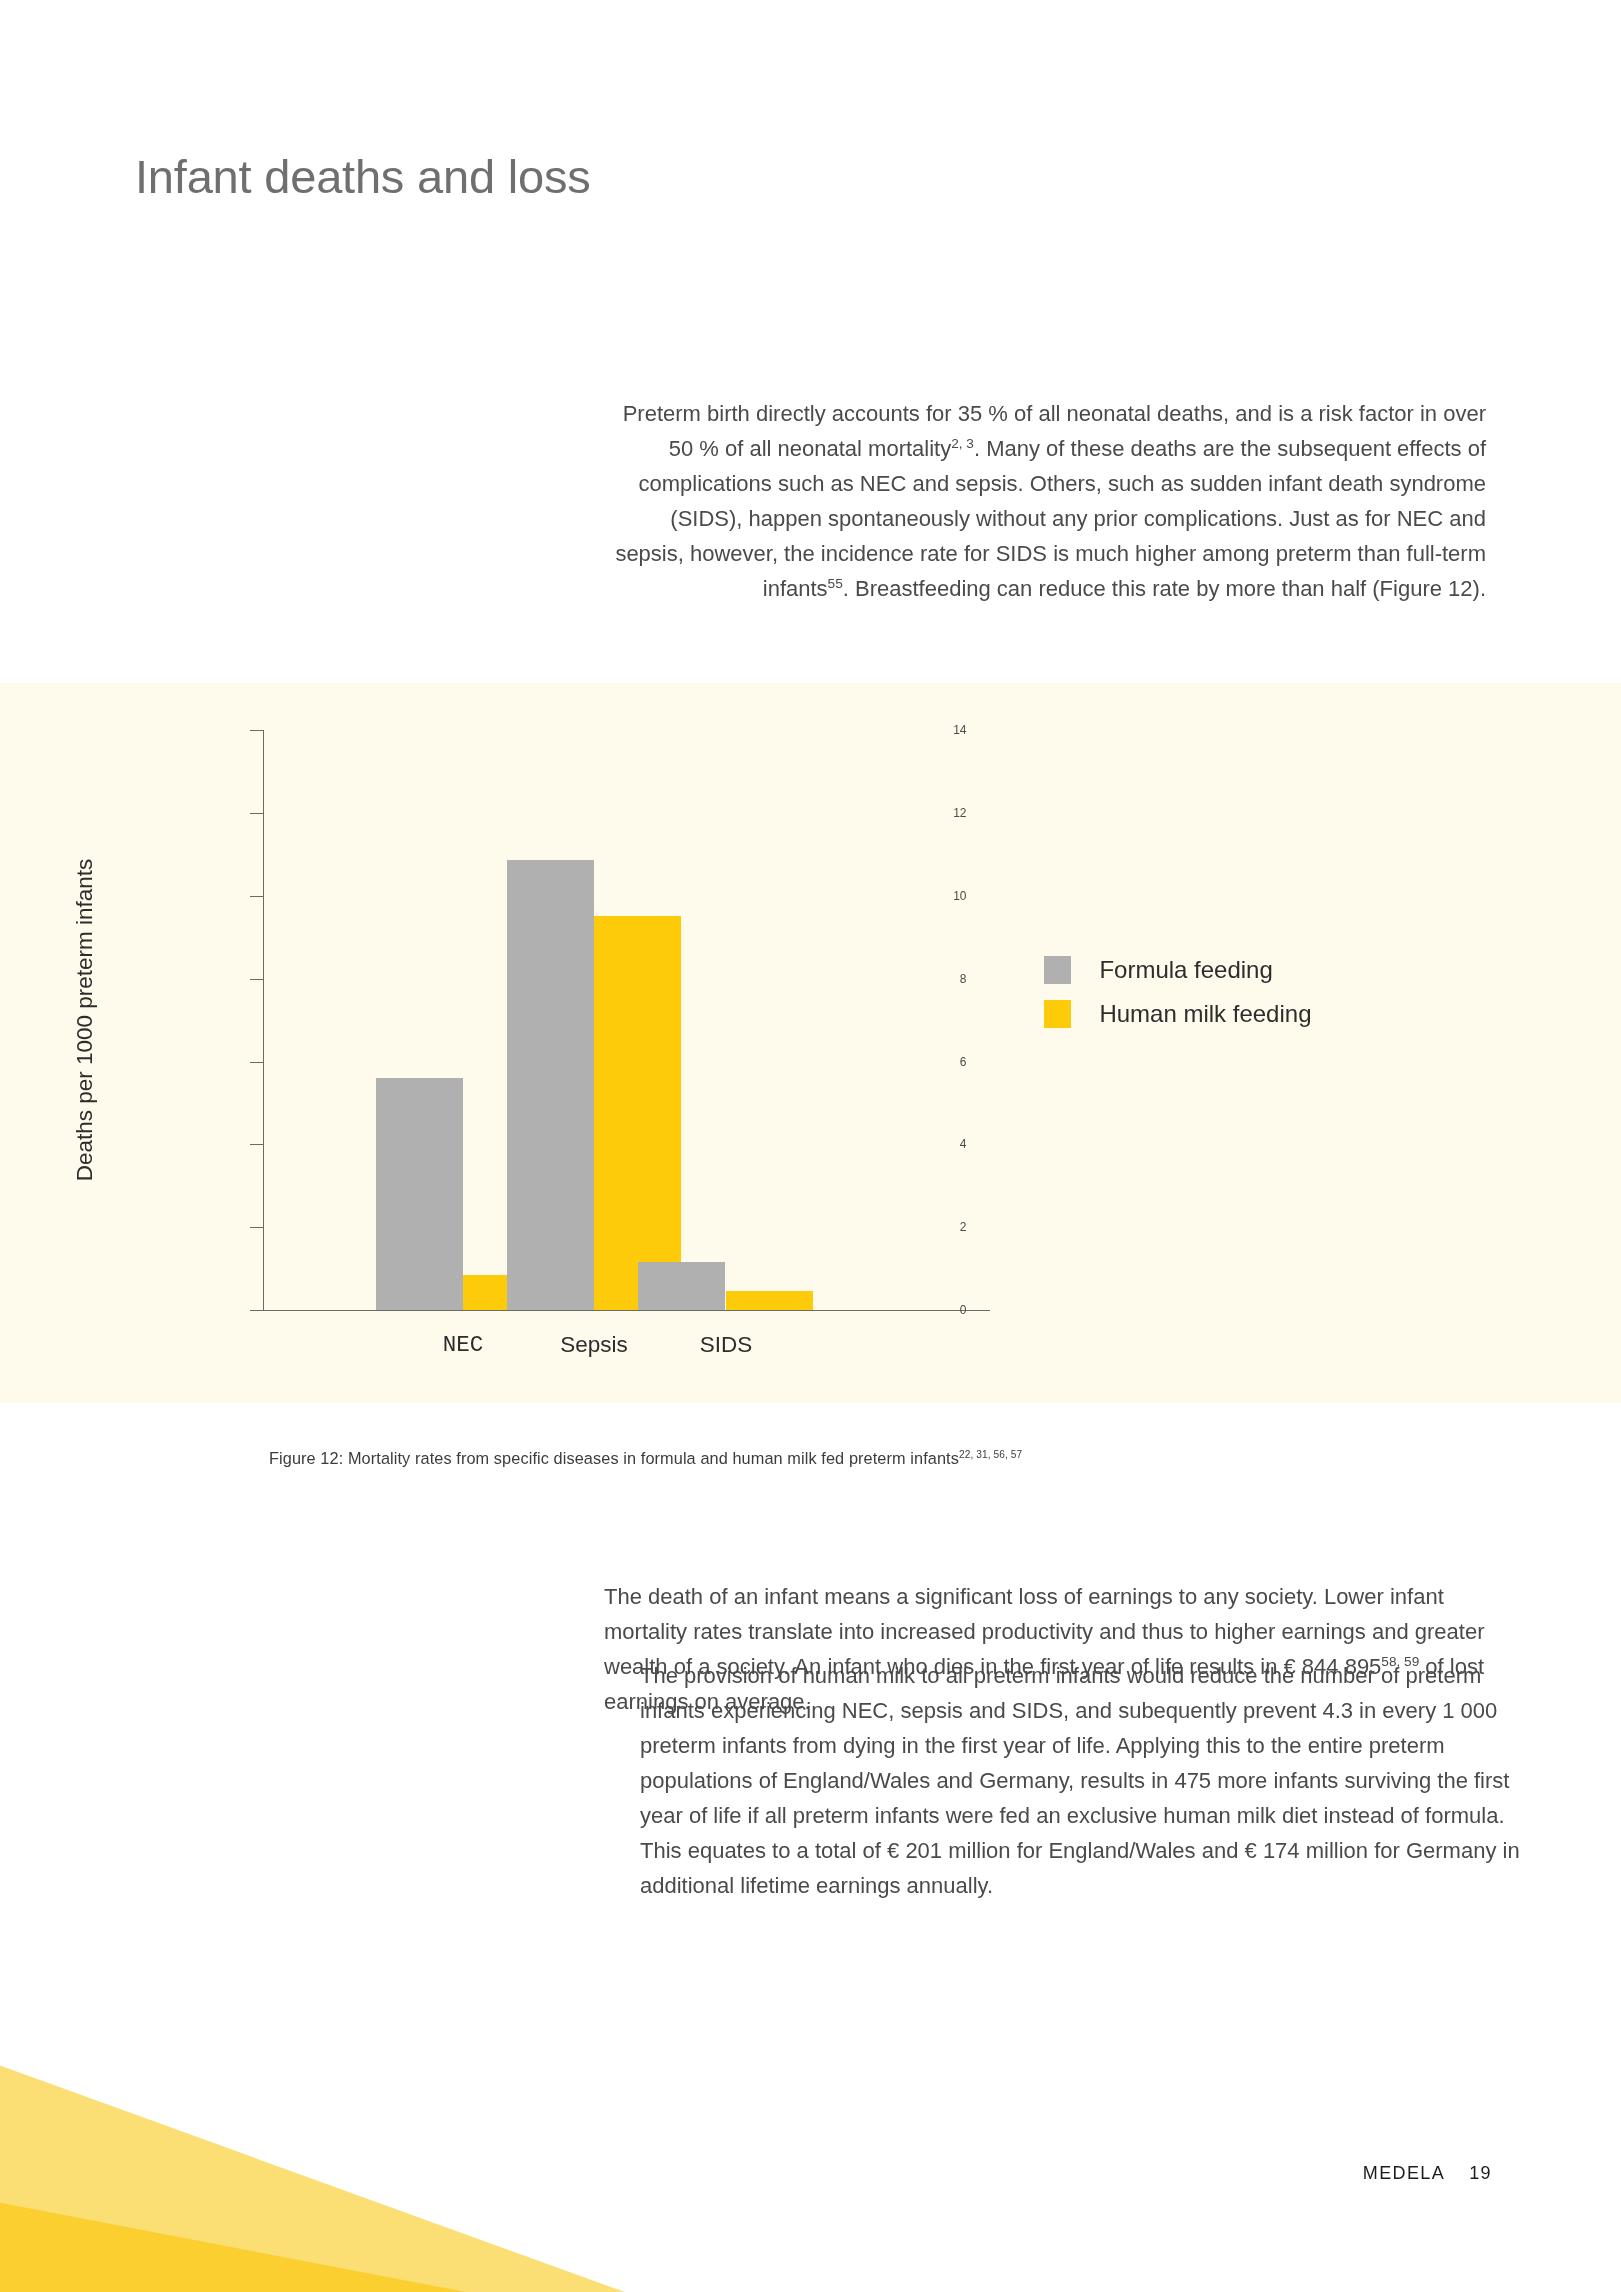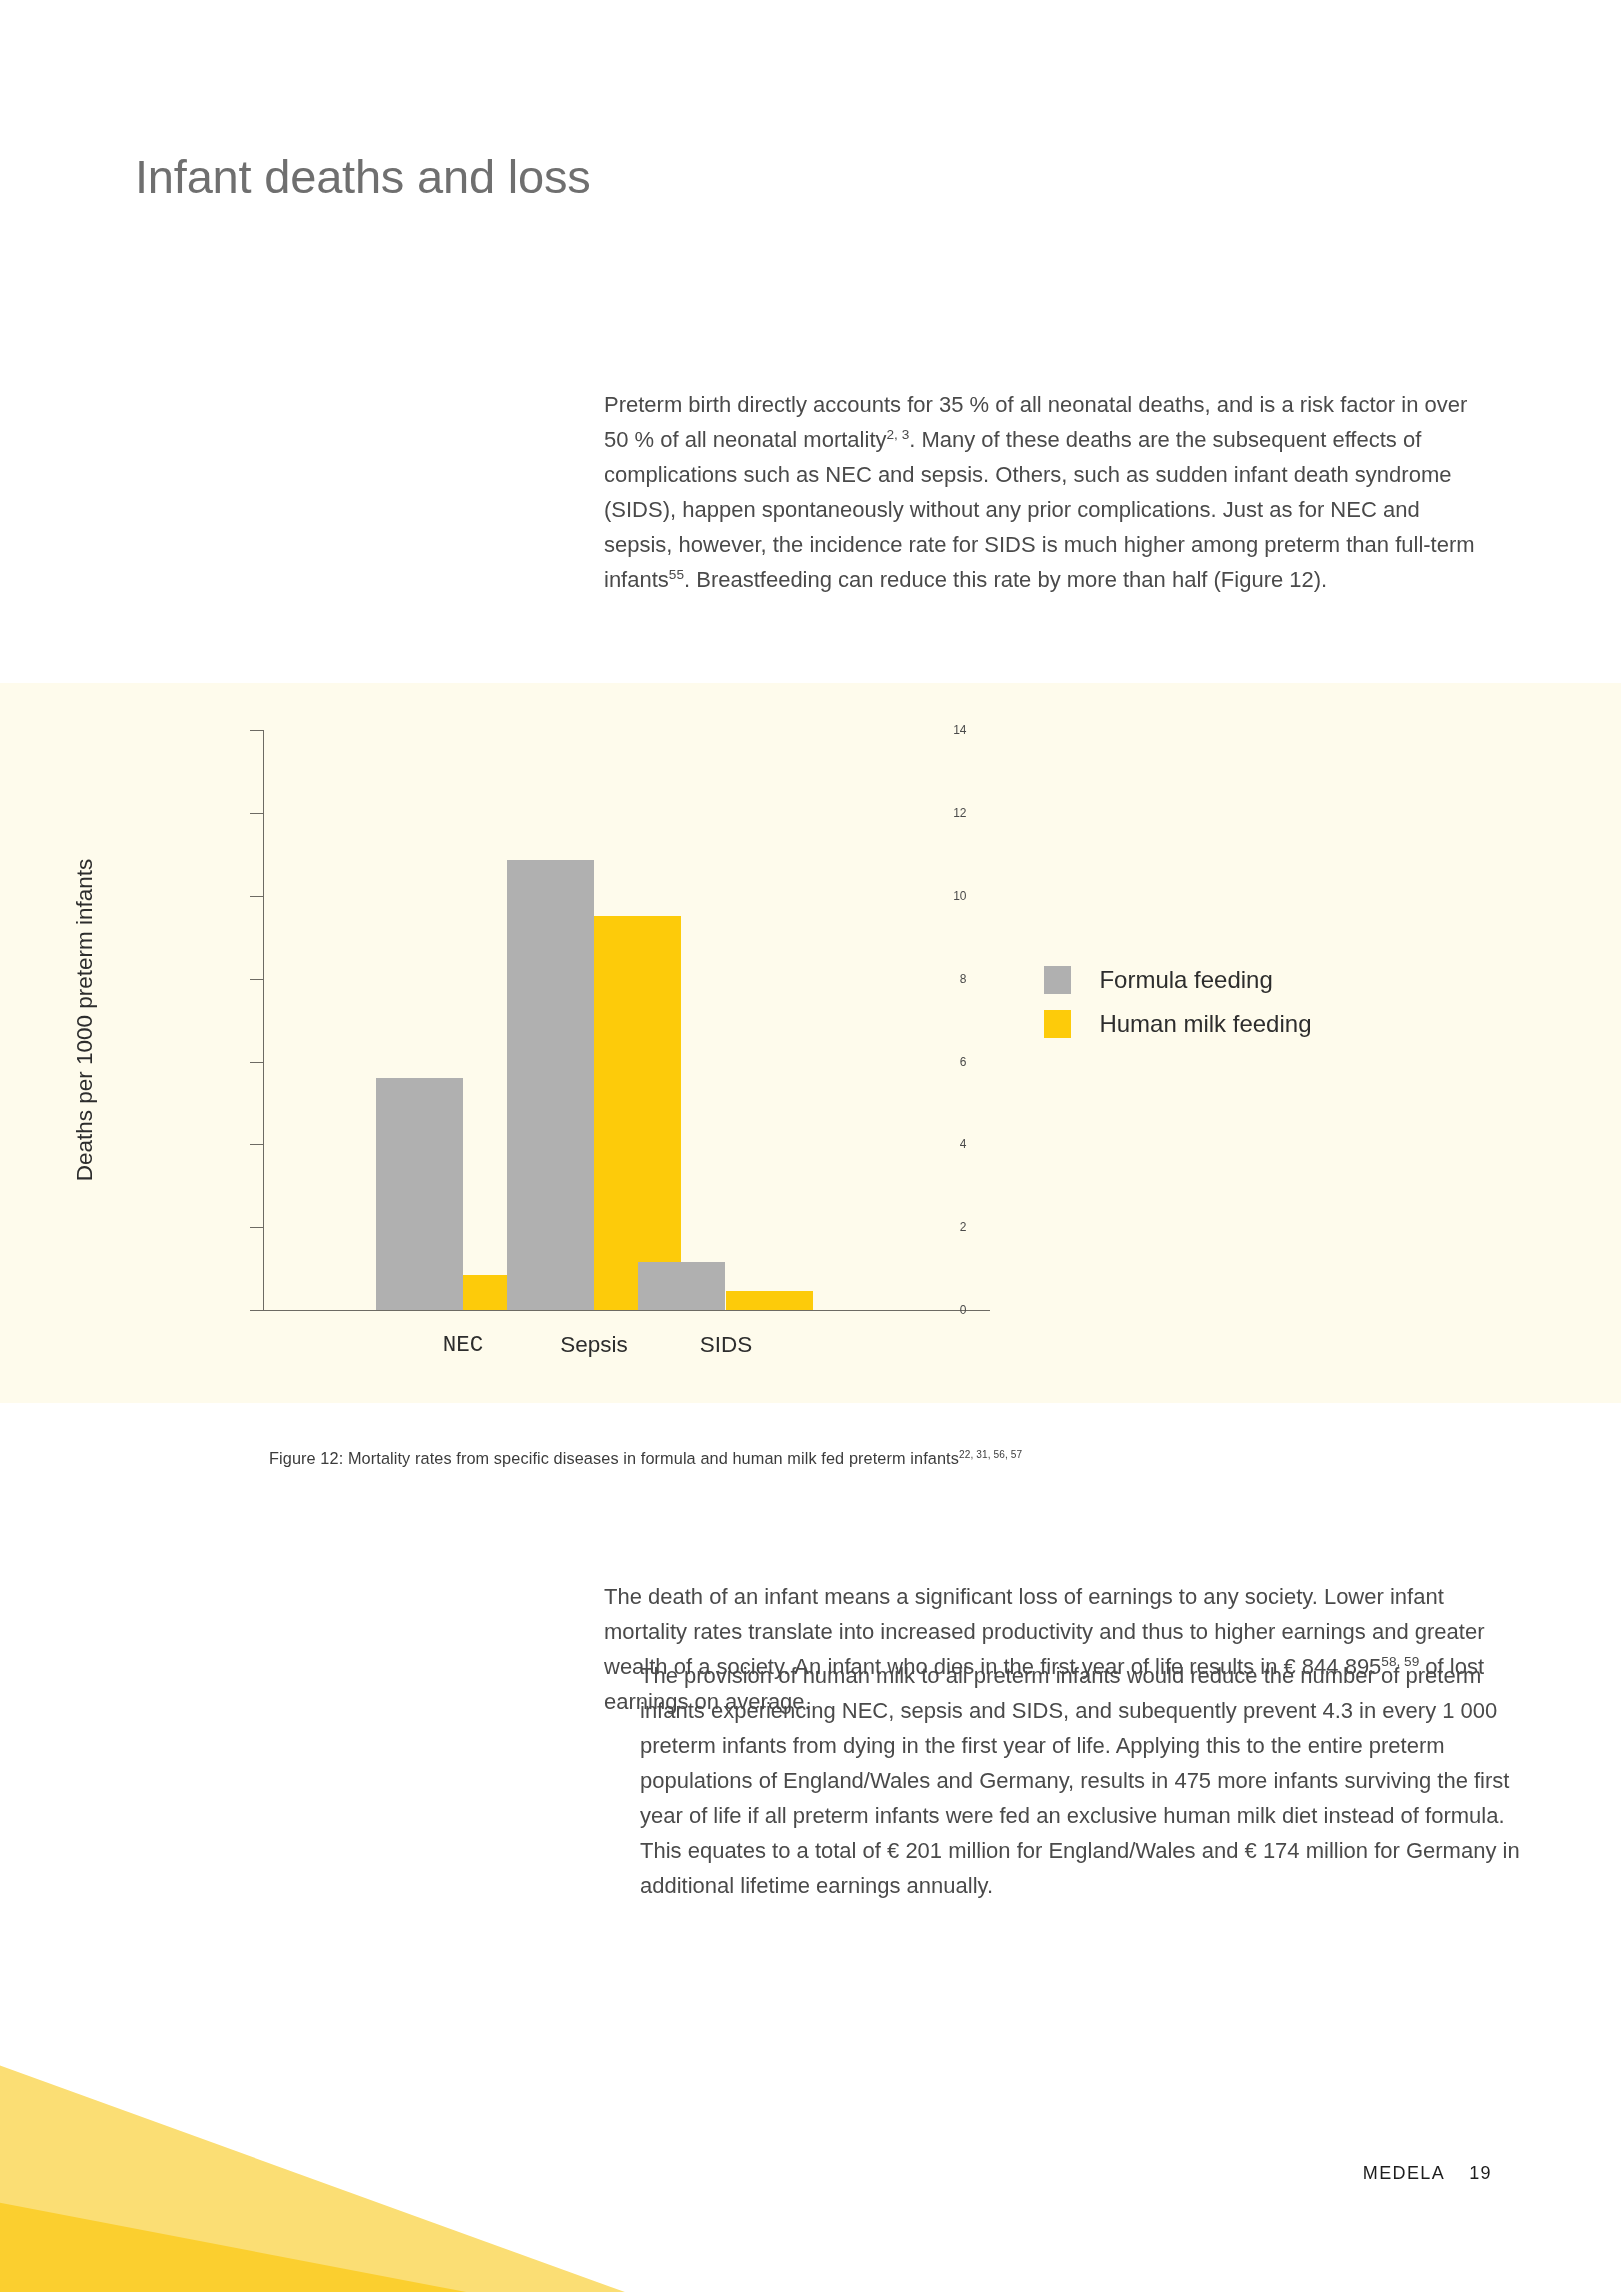--- a/index.html
+++ b/index.html
@@ -31,21 +31,21 @@
   
   .text-col {
     position: absolute;
     left: 604px;
     width: 882px;
     font-size: 22px;
     line-height: 35px;
     color: #4a4a4a;
     font-weight: 300;
   }
-  #intro-paragraph { top: 387px; }
+  #intro-paragraph { top: 396px; text-align: right; }
   #earnings-paragraph { top: 1579px; }
   #provision-paragraph { top: 1658px; margin-left: 36px; }
   .text-col p { margin: 0; }
   sup {
     font-size: 0.62em;
     vertical-align: super;
     line-height: 0;
   }
 
   
@@ -123,21 +123,21 @@
     font-size: 22.5px;
     font-weight: 300;
     color: #2d2d2d;
     white-space: nowrap;
   }
 
   
   .legend {
     position: absolute;
     left: 1044px;
-    top: 275px;   
+    top: 265px;   
   }
   .legend-row {
     display: flex;
     align-items: center;
     height: 44px;
   }
   .swatch {
     width: 27.4px;
     height: 27.4px;
     flex: 0 0 auto;

